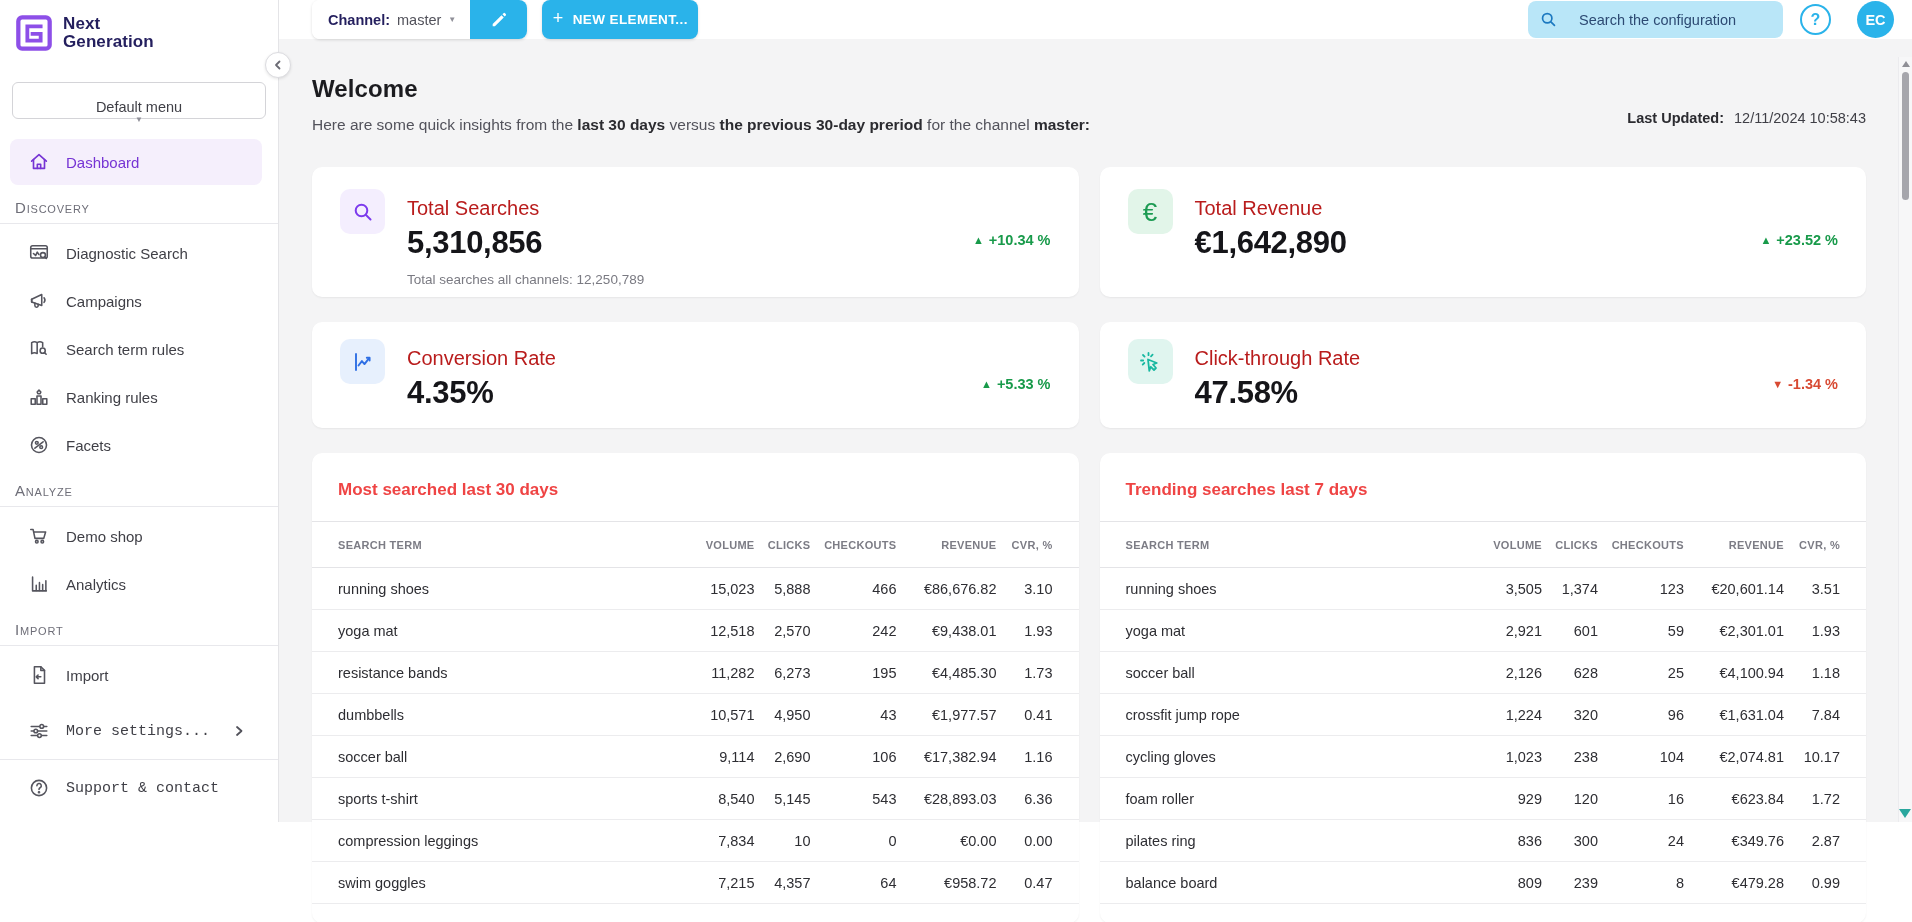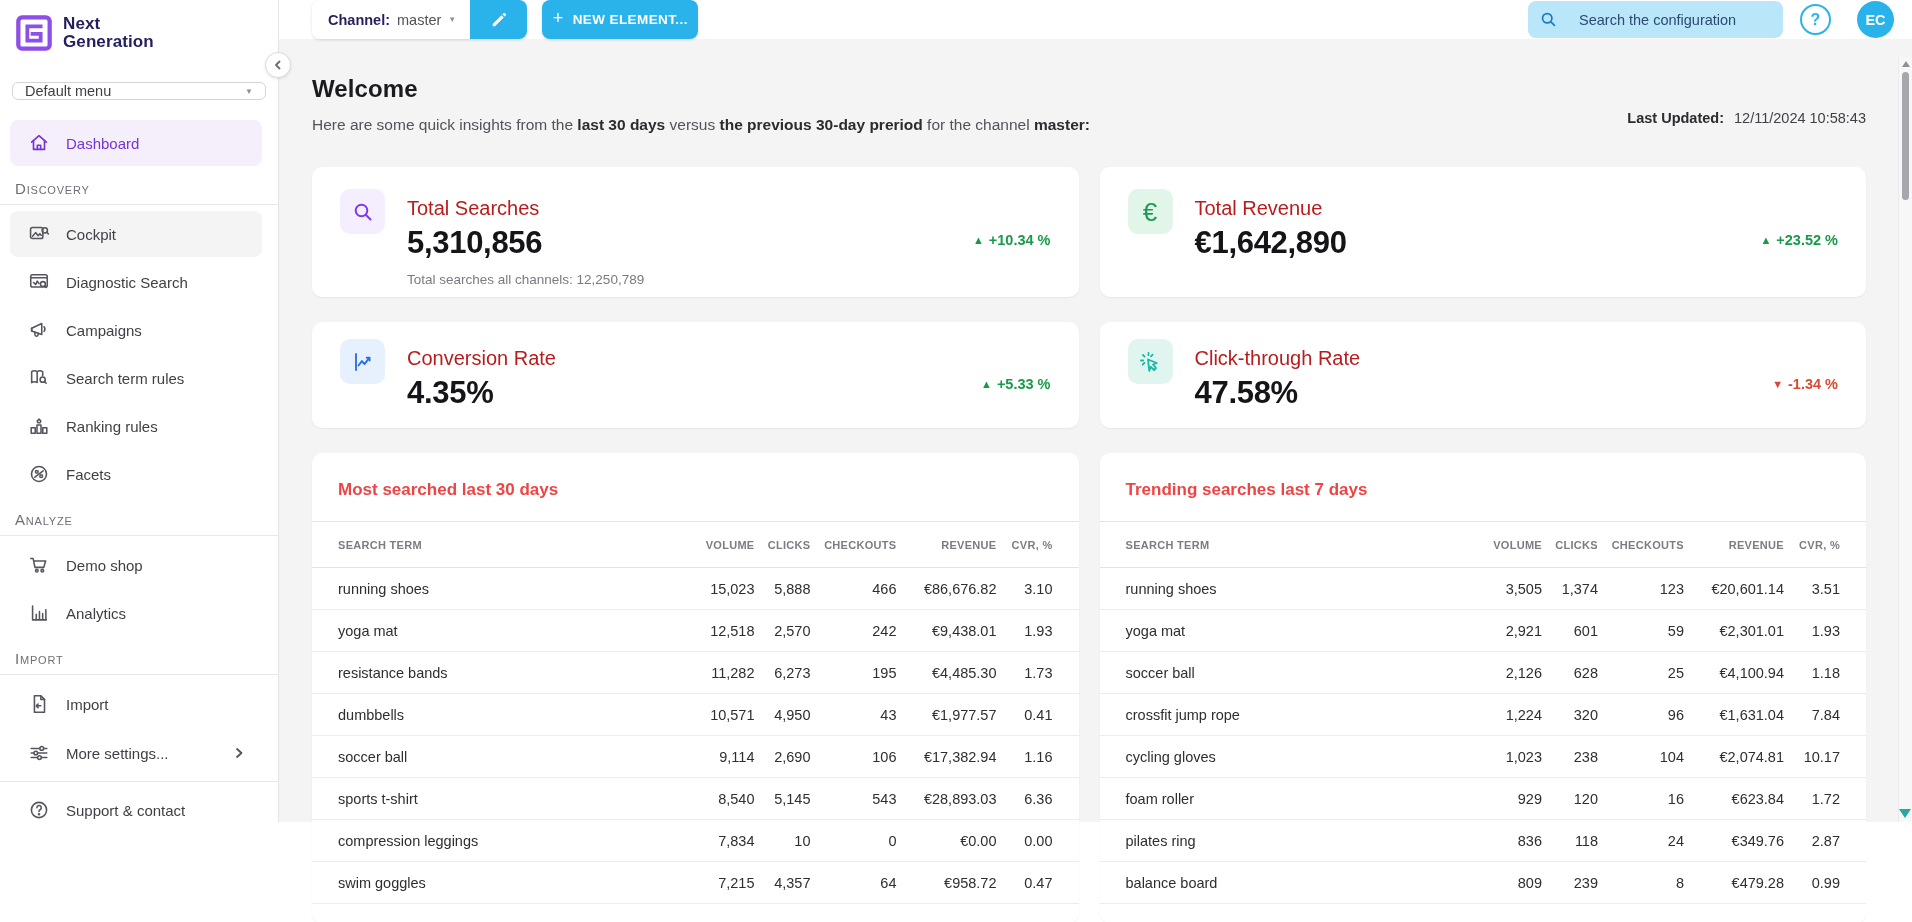--- a/index.html
+++ b/index.html
@@ -3,30 +3,30 @@
 <meta charset="utf-8">
 <style>
   * { margin:0; padding:0; box-sizing:border-box; }
   html,body { width:1912px; height:922px; overflow:hidden; font-family:"Liberation Sans", sans-serif; background:#fff; }
   .app { position:relative; display:flex; width:1912px; height:822px; }
 
   
   .sidebar { width:279px; min-width:279px; height:100%; background:#fff; border-right:1px solid #e4e4e7; display:flex; flex-direction:column; padding:10px 0 0 0; }
   .logo { display:flex; align-items:center; gap:10px; padding:4px 0 0 15px; }
   .logo-text { font-size:17px; font-weight:800; color:#241f5e; line-height:1.08; letter-spacing:.1px; }
-  .menu-select { margin:30px 12px 0 12px; height:37px; border:1px solid #d4d4d8; border-radius:6px; display:flex; align-items:center; justify-content:space-between; padding:0 12px 0 12px; font-size:14.5px; color:#3f3f46; cursor:pointer; background:#fff; }
+  .menu-select { margin:30px 12px 0 12px; height:37px; border:1px solid #d4d4d8; border-radius:6px; display:flex; align-items:center; justify-content:space-between; padding:16px 12px 0 12px; font-size:14.5px; color:#3f3f46; cursor:pointer; background:#fff;flex-direction:column; }
   .caret { font-size:8px; color:#8f8f98; }
   .nav { flex:1; padding:18px 0 0 0; }
   .nav-item { display:flex; align-items:center; gap:16px; height:46px; margin:2px 16px 2px 10px; padding:0 0 0 18px; border-radius:8px; font-size:15px; color:#3f3f46; cursor:pointer; }
   .nav-item svg { flex:0 0 auto; }
   .nav-item.active-purple { background:#f5effc; color:#7634d4; }
   .nav-item.active-gray { background:#f4f4f5; }
   .nav-section { margin:14px 0 0 15px; font-size:15px; color:#6e6e78; font-variant:small-caps; letter-spacing:.8px; }
   .nav-divider { height:1px; background:#e8e8ec; margin:7px 0 6px 0; }
-  .side-footer { padding:0 0 10px 0; }
+  .side-footer { padding:0 0 10px 0;font-family:Liberation Mono, monospace; }
   .side-footer .nav-item { height:44px; }
   .footer-divider { height:1px; background:#e8e8ec; margin:6px 0; }
   .chev-right { margin-left:auto; margin-right:16px; color:#52525b; }
   .icon-gray { color:#55555e; }
 
   
   .collapse-btn { position:absolute; left:265px; top:52px; width:26px; height:26px; border-radius:50%; background:#fff; border:1px solid #dcdce0; box-shadow:0 1px 3px rgba(0,0,0,.10); z-index:6; display:flex; align-items:center; justify-content:center; cursor:pointer; color:#6b6b74; }
 
   
   .main { flex:1; display:flex; flex-direction:column; position:relative; background:#f4f4f5; }
@@ -114,29 +114,20 @@
           <path d="M4 11 L12 4 L20 11"></path>
             <path d="M6 9.3 V19 H18 V9.3"></path>
             <path d="M10.2 19 v-4.6 h3.6 V19"></path>
         </svg>
         <span>Dashboard</span>
       </div>
 
       <div class="nav-section">Discovery</div>
       <div class="nav-divider"></div>
 
-      <div class="nav-item active-gray">
-        <svg class="icon-gray" width="22" height="22" viewBox="0 0 24 24" fill="none" stroke="currentColor" stroke-width="1.7" stroke-linecap="round" stroke-linejoin="round">
-          <rect x="2.8" y="5" width="13.4" height="12" rx="2"></rect>
-            <path d="M5 14.5 l3.3-4 2.8 3.3 1.8-2.2 1.5 1.8"></path>
-            <circle cx="18.3" cy="8" r="2.9"></circle>
-            <path d="M20.4 10.1 L22.2 11.9"></path>
-        </svg>
-        <span>Cockpit</span>
-      </div>
       <div class="nav-item">
         <svg class="icon-gray" width="22" height="22" viewBox="0 0 24 24" fill="none" stroke="currentColor" stroke-width="1.7" stroke-linecap="round" stroke-linejoin="round">
           <rect x="3" y="4" width="18" height="13.5" rx="2"></rect>
             <path d="M3 7.4 h18"></path>
             <path d="M6 12.5 l2.3 2.3 1.8-3.8 1.8 2.6"></path>
             <circle cx="16.3" cy="14.3" r="2.7"></circle>
             <path d="M18.3 16.3 L20 18"></path>
         </svg>
         <span>Diagnostic Search</span>
       </div>
@@ -499,21 +490,21 @@
                 <div class="tcell c0">foam roller</div>
                 <div class="tcell c1">929</div>
                 <div class="tcell c2">120</div>
                 <div class="tcell c3">16</div>
                 <div class="tcell c4">€623.84</div>
                 <div class="tcell c5">1.72</div>
               </div>
               <div class="trow">
                 <div class="tcell c0">pilates ring</div>
                 <div class="tcell c1">836</div>
-                <div class="tcell c2">118</div>
+                <div class="tcell c2">300</div>
                 <div class="tcell c3">24</div>
                 <div class="tcell c4">€349.76</div>
                 <div class="tcell c5">2.87</div>
               </div>
               <div class="trow">
                 <div class="tcell c0">balance board</div>
                 <div class="tcell c1">809</div>
                 <div class="tcell c2">239</div>
                 <div class="tcell c3">8</div>
                 <div class="tcell c4">€479.28</div>

